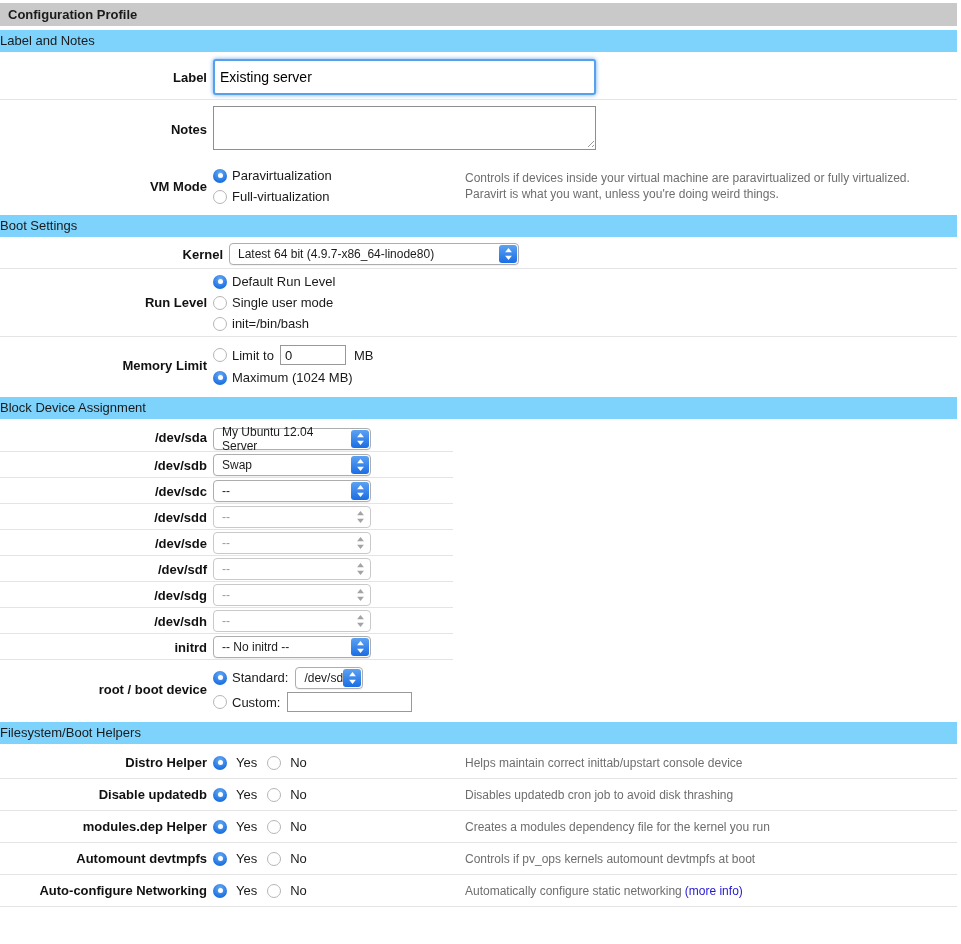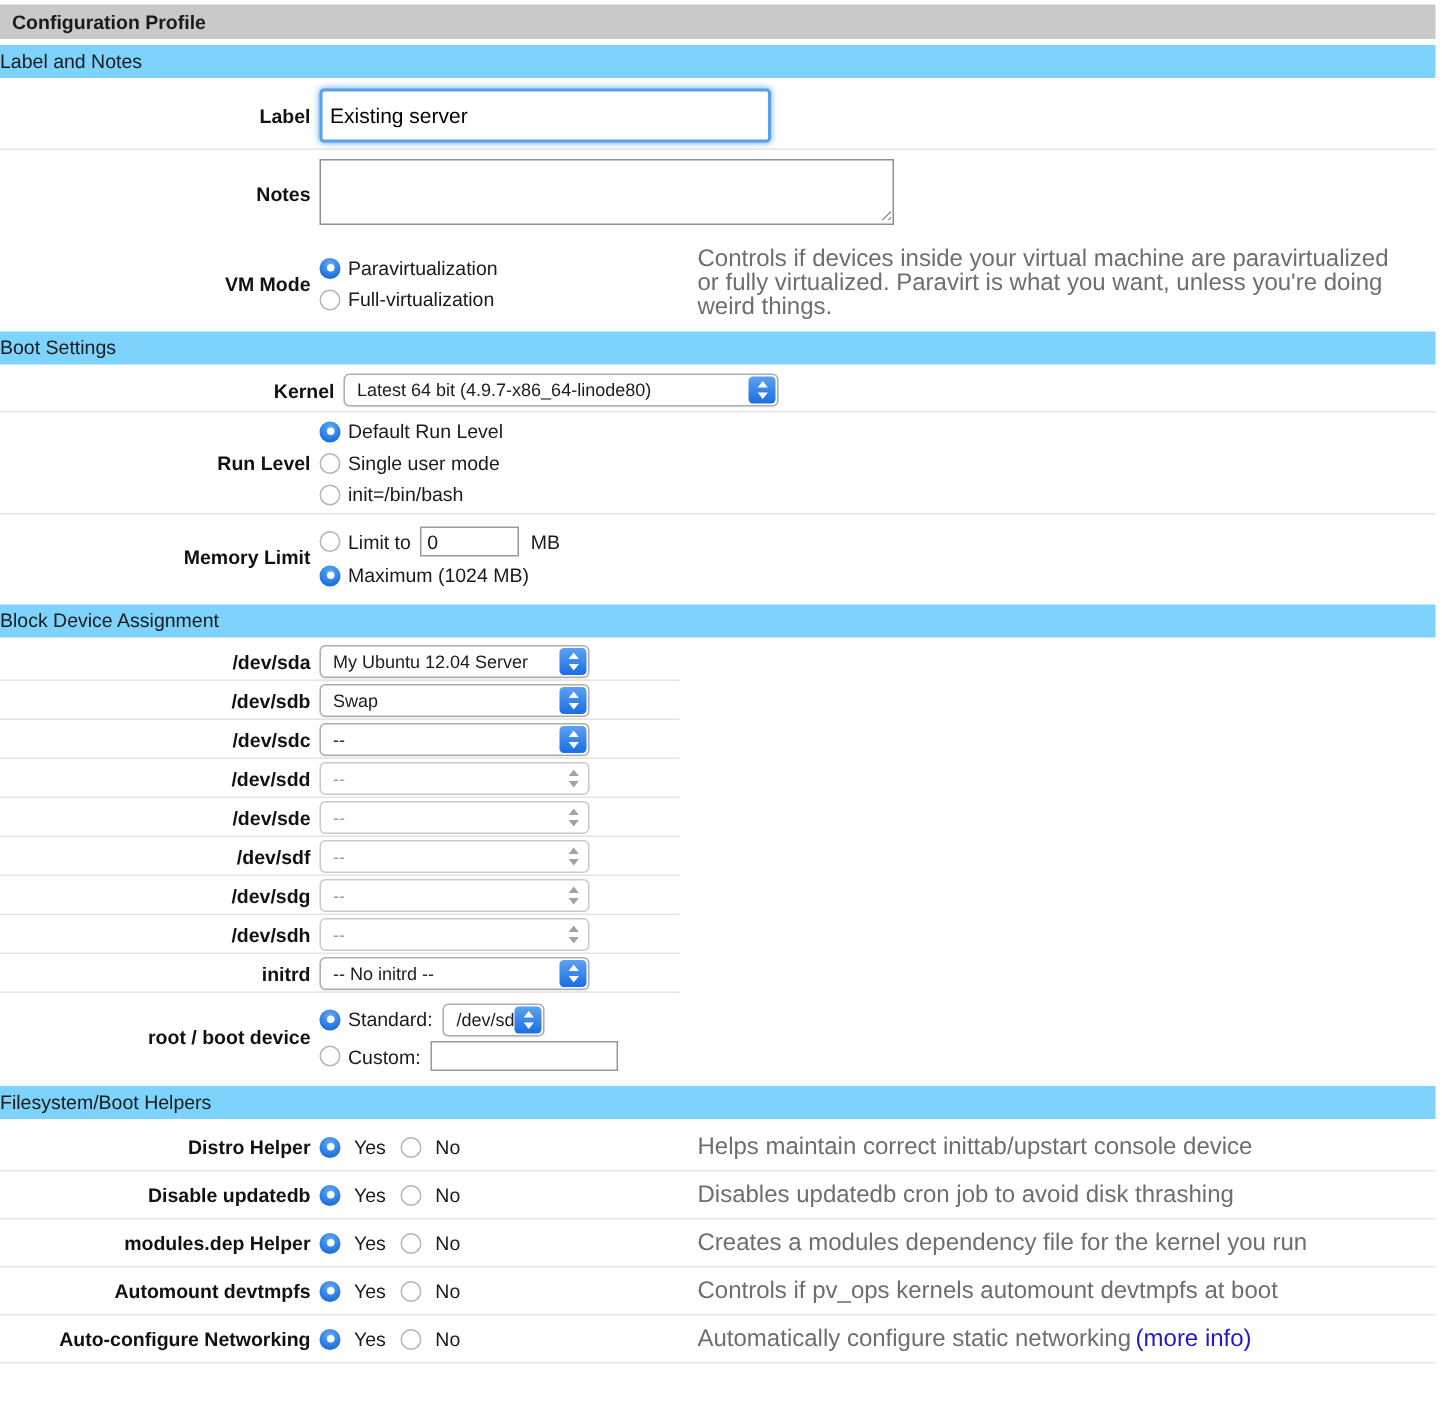--- a/index.html
+++ b/index.html
@@ -33,21 +33,21 @@
   .frow {
     display: grid;
     grid-template-columns: 207px 258px 1fr;
     align-items: center;
   }
   .lcell { text-align: right; }
   .flabel { font-weight: bold; color: #111; margin-top: 39px; }
   .ccell { padding-left: 6px; }
   .helpcell {
     color: #6e6e6e;
-    font-size: 16px;
+    font-size: 12px;
     line-height: 16px;
     max-width: 474px;
     align-self: center;
   }
   .divider { border-bottom: 1px solid #e4e4e4; }
   .brow { position: relative; }
   .brow::after {
     content: "";
     position: absolute;
     left: 0; bottom: 0;
@@ -70,21 +70,21 @@
   .text-input {
     height: 20px;
     border: 1px solid #999;
     font-family: inherit;
     font-size: 13px;
     padding: 0 4px;
     background: #fff;
     color: #111;
   }
   .label-input {
-    width: 301px;
+    width: 383px;
     height: 25px;
     border: 2px solid #57a0ec;
     border-radius: 3px;
     box-shadow: 0 0 4px rgba(82,152,236,.85);
     outline: none;
     font-size: 14px;
     padding: 16px 5px;
   }
   .ta-wrap { position: relative; display: inline-block; line-height: 0; }
   .notes-ta {
@@ -157,21 +157,21 @@
     background: linear-gradient(#5ca2f2, #1a6de4);
     display: flex;
     align-items: center;
     justify-content: center;
   }
   .msel-btn svg path { fill: #fff; }
   .msel.disabled { border-color: #c9c9c9; color: #9a9a9a; box-shadow: none; }
   .msel.disabled .msel-btn { background: transparent; }
   .msel.disabled .msel-btn svg path { fill: #a3a3a3; }
   .w242 { width: 290px; }
-  .w158 { width: 180px; }
+  .w158 { width: 158px; }
   .w68  { width: 68px; }
 
   .rootline { display: flex; align-items: center; height: 25px; }
   .rootline .radio { margin-right: 5px; }
   .rootline .rlabel { margin-right: 7px; }
 
   .link { color: #2418cf; text-decoration: none; margin-left: 3px; }
 </style>
 </head>
 <body>

